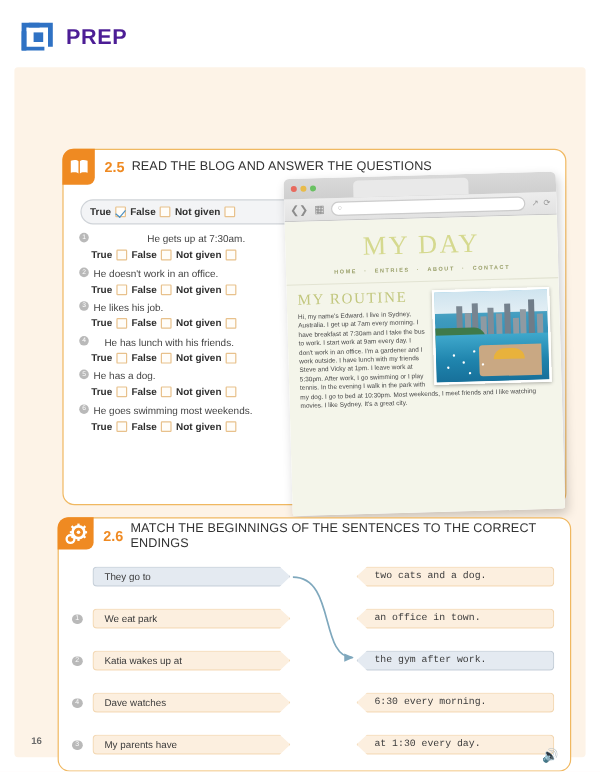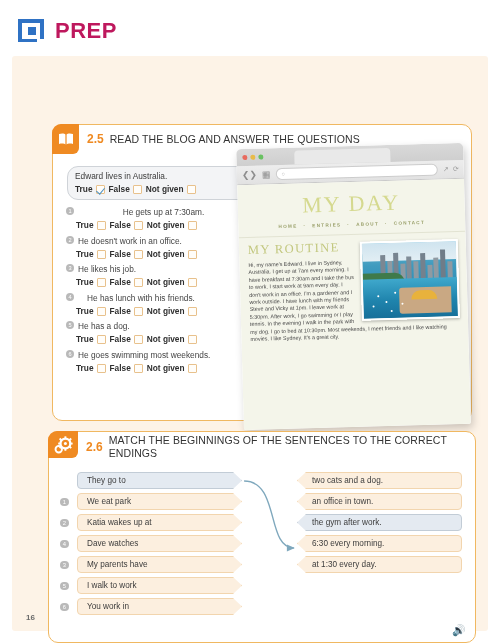--- a/index.html
+++ b/index.html
@@ -17,22 +17,22 @@
 
   
   .brand {
     position: absolute;
     left: 16px; top: 14px;
     display: flex; align-items: center; gap: 9px;
     height: 34px;
   }
   .brand-logo { width: 30px; height: 30px; position: relative; }
   .brand-title {
-    font-size: 22px; font-weight: bold; letter-spacing: .5px;
-    color: #be185d;
+    font-size: 18px; font-weight: bold; letter-spacing: .5px;
+    color: #4c1d95;
   }
 
   
   .sheet {
     position: absolute;
     left: 12px; top: 56px;
     width: 476px; height: 575px;
     background: #fdf3e7;
     border-radius: 3px;
   }
@@ -233,39 +233,40 @@
   #ex26 .head-icon { height: 25px; width: 30px; }
 
   .match-wrap {
     position: absolute; left: 0; top: 34px;
     width: 100%; height: 178px;
   }
   .mcol { position: absolute; top: 6px; }
   .mcol-left  { left: 28px; width: 165px; }
   .mcol-right { left: 248px; width: 165px; }
 
-  .mrow { position: relative; height: 21px; }
+  .mrow { position: relative; height: 35px; }
   .mitem {
     position: absolute; left: 0; top: 0;
     width: 100%; height: 17px;
     background: #fcefdf;
     border: 1px solid #f2d5ae;
     display: flex; align-items: center;
     padding-left: 9px;
     font-size: 8.2px; color: #3c3c3c;
   }
   .mcol-left .mitem {
     border-radius: 4px 0 0 4px;
     clip-path: polygon(0 0, calc(100% - 9px) 0, 100% 50%, calc(100% - 9px) 100%, 0 100%);
     padding-right: 12px;
   }
   .mcol-right .mitem {
     border-radius: 0 4px 4px 0;
     clip-path: polygon(9px 0, 100% 0, 100% 100%, 9px 100%, 0 50%);
     padding-left: 14px;
+    font-family: Liberation Mono, monospace;
   }
   .mitem.sel {
     background: #e4eaf1;
     border-color: #c2ccd6;
   }
   .mnum {
     position: absolute; left: -17px; top: 4.5px;
     width: 8.5px; height: 8.5px; border-radius: 50%;
     background: #b9b9b9; color: #fff;
     font-size: 5.8px; line-height: 8.5px; text-align: center;
@@ -313,21 +314,20 @@
           </svg>
         </div>
         <div class="head-text">
           <span class="head-num">2.5</span>
           <span class="head-label">READ THE BLOG AND ANSWER THE QUESTIONS</span>
         </div>
       </div>
 
       <div class="tf-list" id="tf-list">
           <div class="tf-example">
-            <div class="tf-q">Edward lives in Australia.</div>
             <div class="tf-row">
               <span class="tf-opt">
                 <span class="lbl">True</span>
                 <span class="cbox checked"></span>
               </span>
               <span class="tf-opt">
                 <span class="lbl">False</span>
                 <span class="cbox"></span>
               </span>
               <span class="tf-opt">

